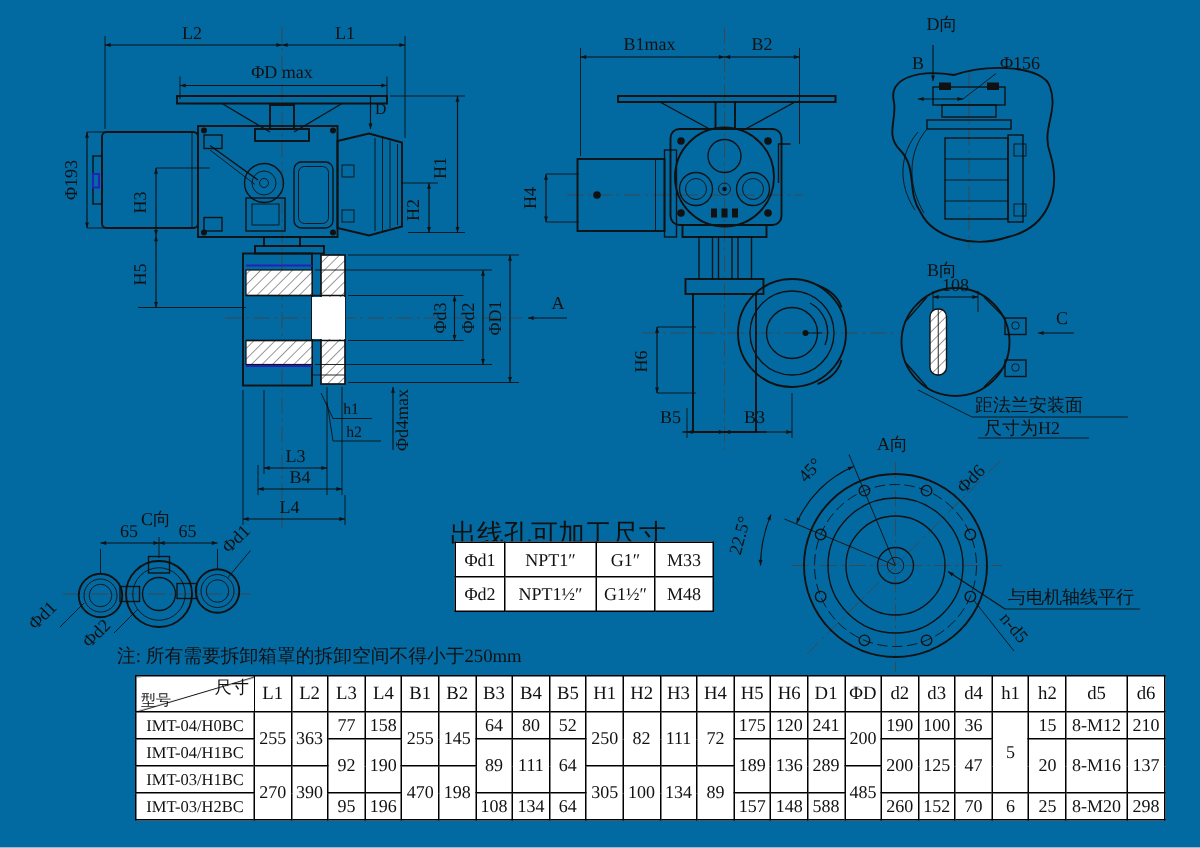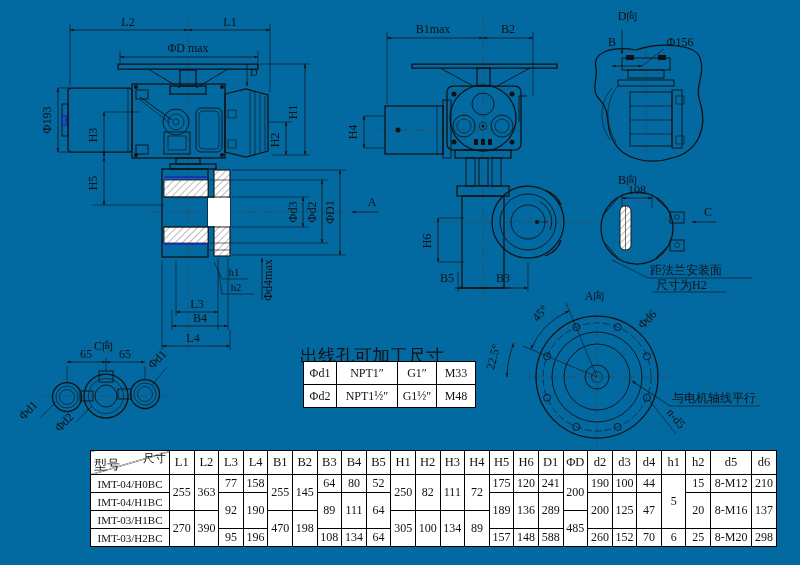--- a/index.html
+++ b/index.html
@@ -30,21 +30,21 @@
   #main-table{position:absolute;left:55px;top:450px;width:687px;border-collapse:collapse;
               table-layout:fixed;background:#fff;border:1.5px solid #000;margin-left:35px;}
   #main-table th,#main-table td{border:1px solid #000;text-align:center;padding:0;
        font-size:12px;font-weight:normal;overflow:hidden;white-space:nowrap;}
   #main-table th{height:23px;font-size:12.5px;}
   #main-table td{height:17px;}
   #main-table td.model{font-size:11px;text-align:center;}
   th.corner{width:78px;position:relative;
     background:linear-gradient(to bottom right,#fff calc(50% - 0.6px),#000 50%,#fff calc(50% + 0.6px));}
   th.corner .c-top{position:absolute;top:0;right:3px;font-size:11.5px;}
-  th.corner .c-bot{position:absolute;bottom:0;left:3px;font-size:13px;}
+  th.corner .c-bot{position:absolute;bottom:0;left:3px;font-size:10px;}
 </style>
 </head>
 <body>
 
 <div id="stage">
 
 <svg width="800" height="565" viewBox="0 0 800 565">
   <defs>
     <marker id="ar" viewBox="0 0 10 10" refX="10" refY="5" markerWidth="11" markerHeight="5" orient="auto-start-reverse">
       <path d="M0,1.6 L10,5 L0,8.4 Z" fill="#111"></path>
@@ -377,20 +377,21 @@
         <tr>
           <td>Φd2</td>
           <td>NPT1½″</td>
           <td>G1½″</td>
           <td>M48</td>
         </tr>
       </tbody>
 </table>
 
 
+<div id="note">注: 所有需要拆卸箱罩的拆卸空间不得小于250mm</div>
 
 
 <table id="main-table">
   <thead>
     <tr id="mt-head">
       <th class="corner">
         <span class="c-top">尺寸</span>
         <span class="c-bot">型号</span>
       </th>
     <th>L1</th>
@@ -434,21 +435,21 @@
           <td rowspan="2">250</td>
           <td rowspan="2">82</td>
           <td rowspan="2">111</td>
           <td rowspan="2">72</td>
           <td>175</td>
           <td>120</td>
           <td>241</td>
           <td rowspan="2">200</td>
           <td>190</td>
           <td>100</td>
-          <td>44</td>
+          <td>36</td>
           <td rowspan="3">5</td>
           <td>15</td>
           <td>8-M12</td>
           <td>210</td>
         </tr>
         <tr>
           <td class="model">IMT-04/H1BC</td>
           <td rowspan="2">92</td>
           <td rowspan="2">190</td>
           <td rowspan="2">89</td>

